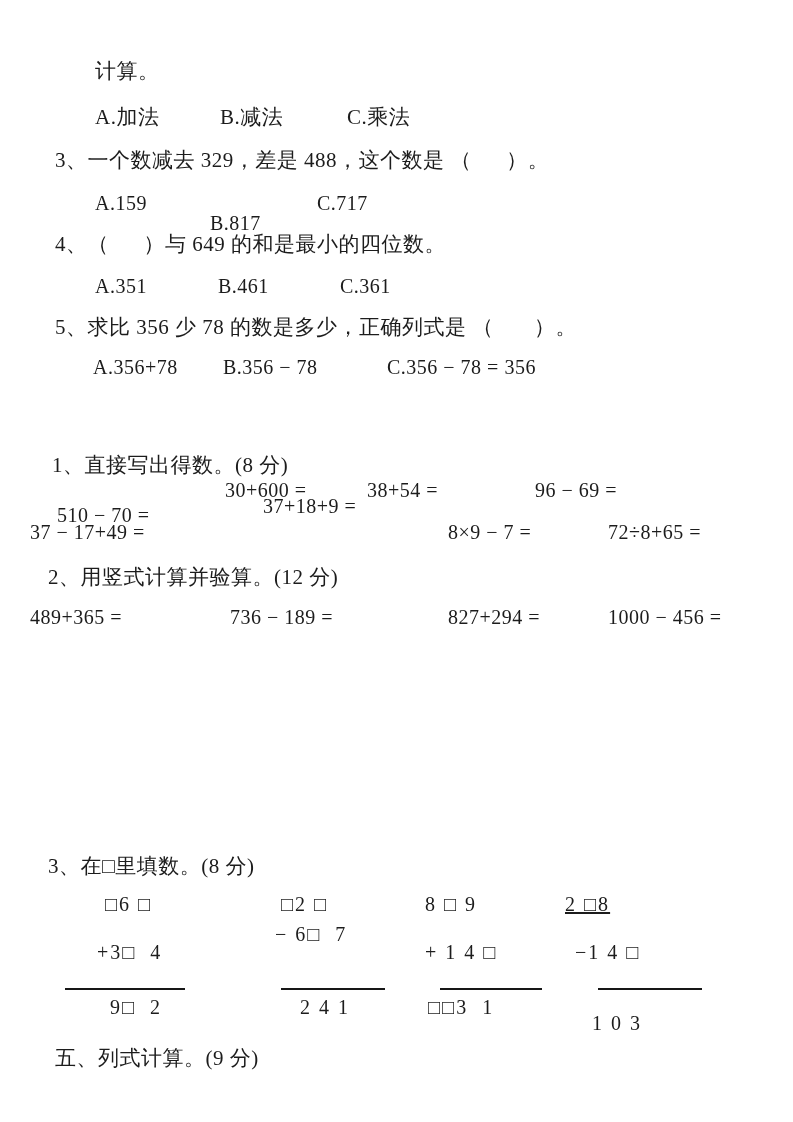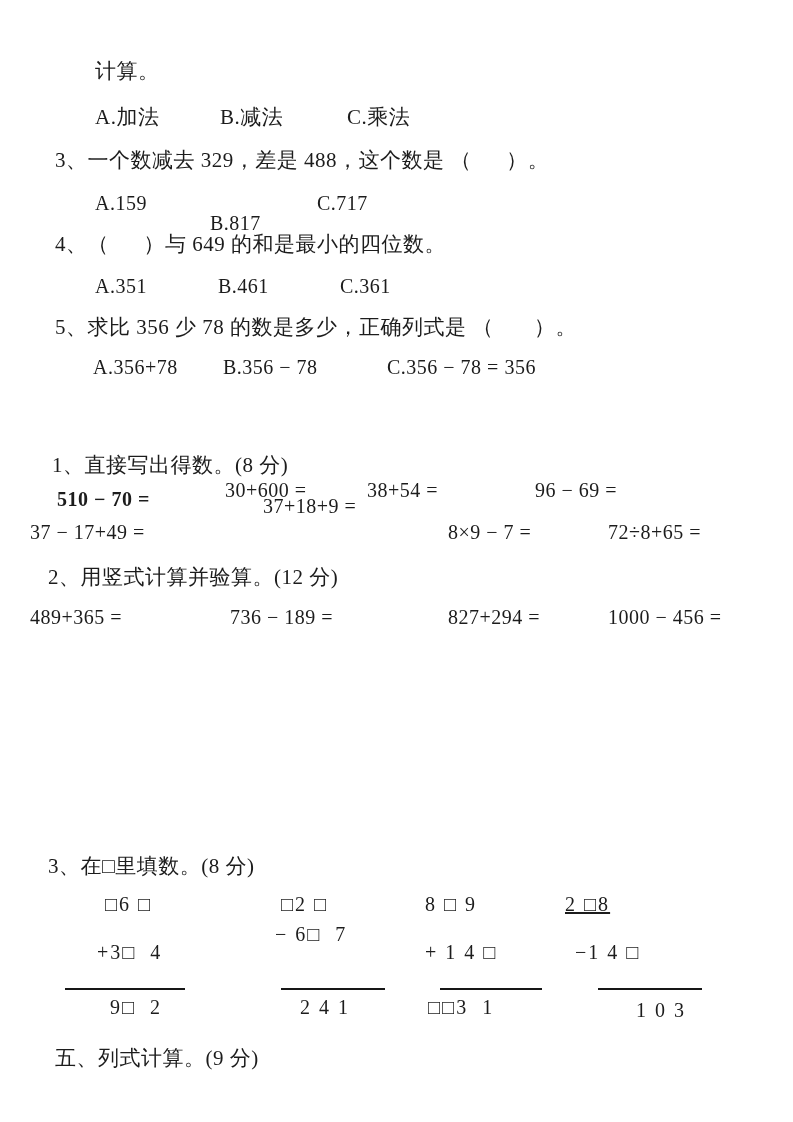--- a/index.html
+++ b/index.html
@@ -42,21 +42,21 @@
   <div class="line opt" style="left:340px; top:275px;">C.361</div>
 
   <div class="line cn" style="left:55px; top:313px;">5、求比 356 少 78 的数是多少，正确列式是 （       ）。</div>
   <div class="line opt" style="left:93px;  top:356px;">A.356+78</div>
   <div class="line opt" style="left:223px; top:356px;">B.356 − 78</div>
   <div class="line opt" style="left:387px; top:356px;">C.356 − 78 = 356</div>
 
 
   <div class="line cn" style="left:52px; top:438px;margin-top:13px;">1、直接写出得数。(8 分)</div>
 
-  <div class="line num" style="left:57px;  top:488px;font-weight:bold;">510 − 70 =</div>
+  <div class="line num" style="left:57px;  top:504px;">510 − 70 =</div>
   <div class="line num" style="left:225px; top:479px;">30+600 =</div>
   <div class="line num" style="left:367px; top:479px;">38+54 =</div>
   <div class="line num" style="left:535px; top:479px;">96 − 69 =</div>
 
   <div class="line num" style="left:30px;  top:521px;">37 − 17+49 =</div>
   <div class="line num" style="left:250px; top:495px;margin-left:13px;">37+18+9 =</div>
   <div class="line num" style="left:448px; top:521px;">8×9 − 7 =</div>
   <div class="line num" style="left:608px; top:521px;">72÷8+65 =</div>
 
   <div class="line cn" style="left:48px; top:563px;">2、用竖式计算并验算。(12 分)</div>
@@ -88,18 +88,18 @@
     <div class="cm-row" style="left:0; top:0;">8 □ 9</div>
     <div class="cm-row" style="left:0; top:48px;">+ 1 4 □</div>
     <div class="cm-rule" style="left:15px; top:95px; width:102px;"></div>
     <div class="cm-row" style="left:3px; top:103px;">□□3  1</div>
   </div>
 
   <div class="colmath" style="left:565px; top:893px;">
     <div class="cm-row" style="left:0;    top:0;text-decoration:underline;">2 □8</div>
     <div class="cm-row" style="left:10px; top:48px;">−1 4 □</div>
     <div class="cm-rule" style="left:33px; top:95px; width:104px;"></div>
-    <div class="cm-row" style="left:27px; top:106px;margin-left:44px;">1 0 3</div>
+    <div class="cm-row" style="left:27px; top:119px;">1 0 3</div>
   </div>
 
   <div class="line cn" style="left:55px; top:1044px;">五、列式计算。(9 分)</div>
 
 </div>
 
 </body></html>

